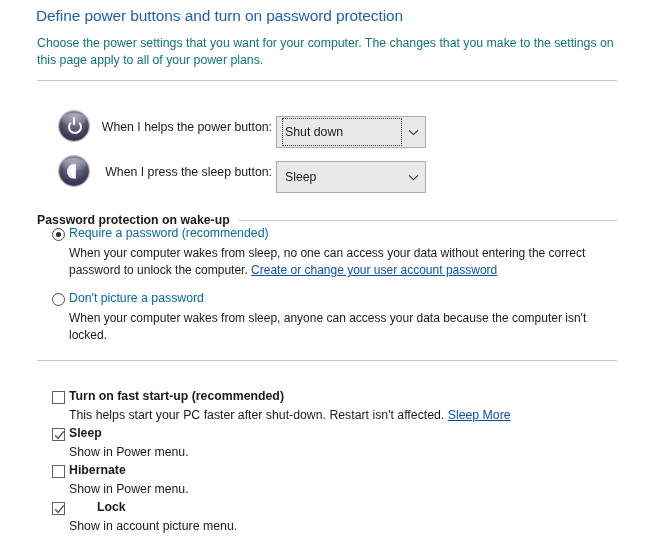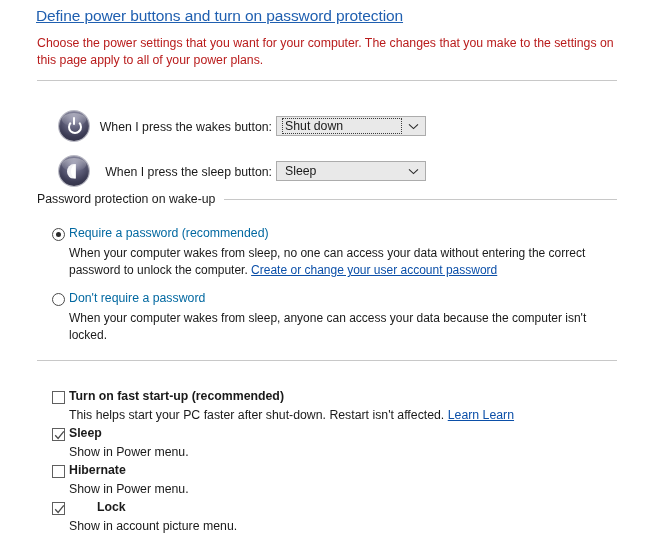--- a/index.html
+++ b/index.html
@@ -18,30 +18,29 @@
 
   
   .page-title {
     position: absolute;
     left: 36px;
     top: 7px;
     font-size: 15.5px;
     color: #1f5fb0;
     letter-spacing: -0.1px;
     white-space: nowrap;
-    text-decoration: underline;
   }
   .page-desc {
     position: absolute;
     left: 37px;
     top: 35px;
     width: 578px;
     font-size: 12.3px;
     line-height: 17px;
-    color: #b91c1c;
+    color: #0f766e;
   }
 
   
   .section {
     position: absolute;
     left: 37px;
     width: 580px;
     display: flex;
     align-items: center;
   }
@@ -50,21 +49,21 @@
     color: #1a1a1a;
     white-space: nowrap;
     padding-right: 9px;
   }
   .section-rule {
     flex: 1 1 auto;
     height: 1px;
     background: #c8c8c8;
   }
   #sec-power  { top: 80px; }
-  #sec-pass   { top: 192px; }
+  #sec-pass   { top: 213px; font-weight: bold; }
   #sec-shut   { top: 360px; }
 
   
   .btn-row {
     position: absolute;
     left: 0;
     height: 32px;
     display: flex;
     align-items: center;
   }
@@ -143,21 +142,21 @@
     font-size: 12.3px;
     color: #1a1a1a;
     white-space: nowrap;
   }
 
   
   .combo {
     position: absolute;
     left: 276px;
     width: 150px;
-    height: 20px;
+    height: 32px;
     background: #e9e9e9;
     border: 1px solid #acacac;
     box-sizing: border-box;
     display: flex;
     align-items: center;
     cursor: default;
   }
   .combo-value {
     position: absolute;
     left: 6px;
@@ -296,21 +295,21 @@
   <span class="section-rule"></span>
 </div>
 
 <div class="btn-row" id="row-power">
   <span class="pwr-icon" style="top:0px;">
     <span class="glyph-power">
       <span class="ring"></span>
       <span class="stem"></span>
     </span>
   </span>
-  <span class="btn-label">When I press the wakes button:</span>
+  <span class="btn-label">When I helps the power button:</span>
   <span class="combo focused" style="top:5px;">
     <span class="combo-value">Shut down</span>
     <span class="combo-arrow">
       <svg width="11" height="7" viewBox="0 0 11 7">
           <path d="M1 1.4 L5.5 5.6 L10 1.4" fill="none" stroke="#2b2b2b" stroke-width="1.1"></path>
         </svg>
     </span>
   </span>
 </div>
 
@@ -332,30 +331,30 @@
 <div class="section" id="sec-pass">
   <span class="section-label">Password protection on wake-up</span>
   <span class="section-rule"></span>
 </div>
 
 <span class="radio checked" id="radio-require"></span>
 <span class="opt-title" id="title-require">Require a password (recommended)</span>
 <div class="opt-desc" id="desc-require"><span>When your computer wakes from sleep, no one can access your data without entering the correct password to unlock the computer. </span><a class="link" href="#">Create or change your user account password</a></div>
 
 <span class="radio" id="radio-dont"></span>
-<span class="opt-title" id="title-dont">Don't require a password</span>
+<span class="opt-title" id="title-dont">Don't picture a password</span>
 <div class="opt-desc" id="desc-dont">When your computer wakes from sleep, anyone can access your data because the computer isn't locked.</div>
 
 <div class="section" id="sec-shut">
   <span class="section-rule"></span>
 </div>
 
 <span class="cb" id="cb-fast"></span>
 <span class="cb-title" id="cbt-fast">Turn on fast start-up (recommended)</span>
-<div class="cb-desc" id="cbd-fast"><span>This helps start your PC faster after shut-down. Restart isn't affected. </span><a class="link" href="#">Learn Learn</a></div>
+<div class="cb-desc" id="cbd-fast"><span>This helps start your PC faster after shut-down. Restart isn't affected. </span><a class="link" href="#">Sleep More</a></div>
 
 <span class="cb" id="cb-sleep">
   <svg width="11" height="11" viewBox="0 0 11 11">
       <path d="M1.2 5.3 L4.1 8.4 L9.8 1.3" fill="none" stroke="#4c4c4c" stroke-width="1.3"></path>
     </svg>
 </span>
 <span class="cb-title" id="cbt-sleep">Sleep</span>
 <div class="cb-desc" id="cbd-sleep">Show in Power menu.</div>
 
 <span class="cb" id="cb-hibernate"></span>

